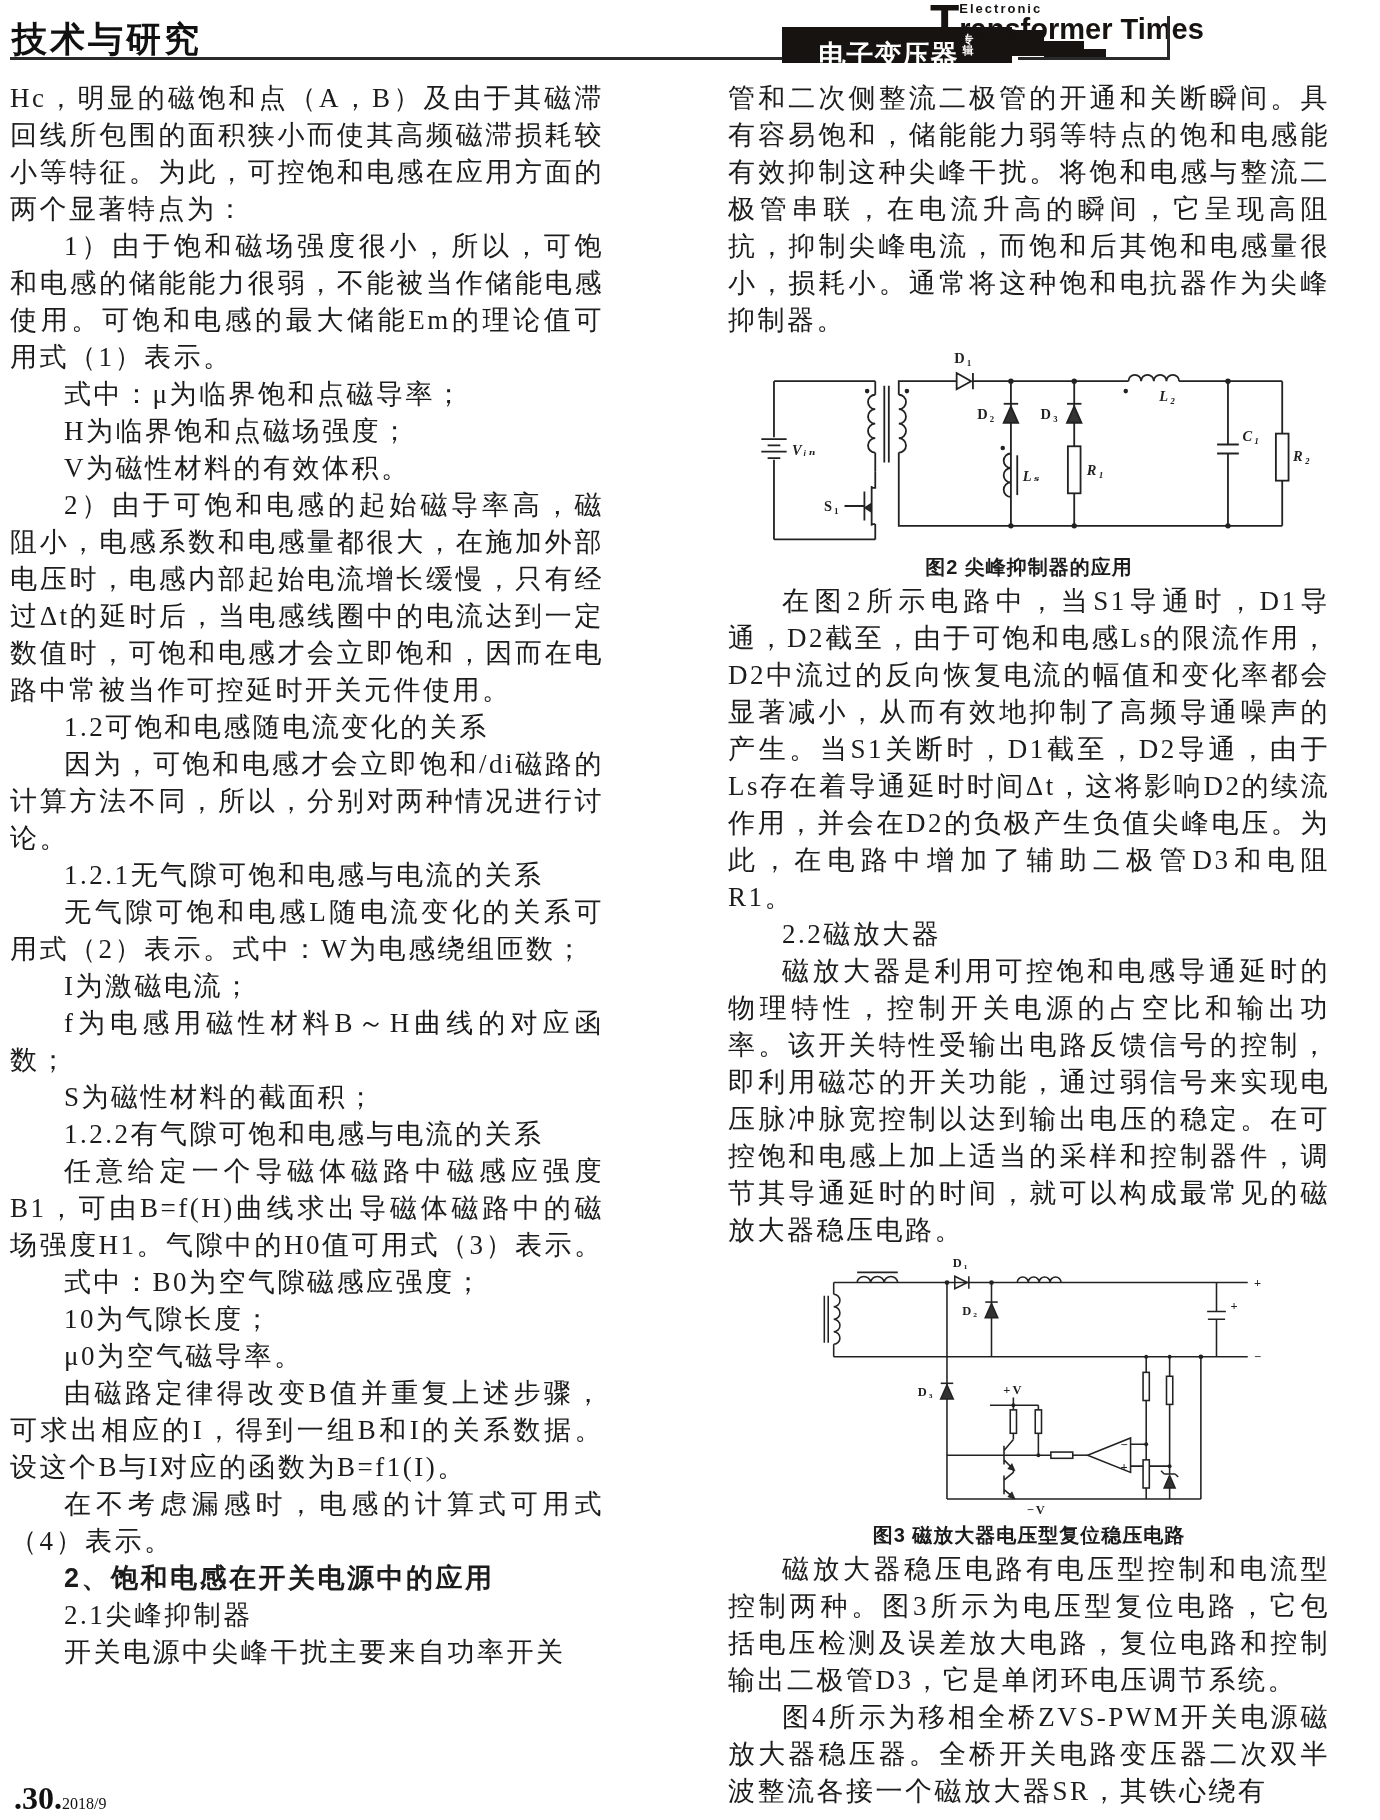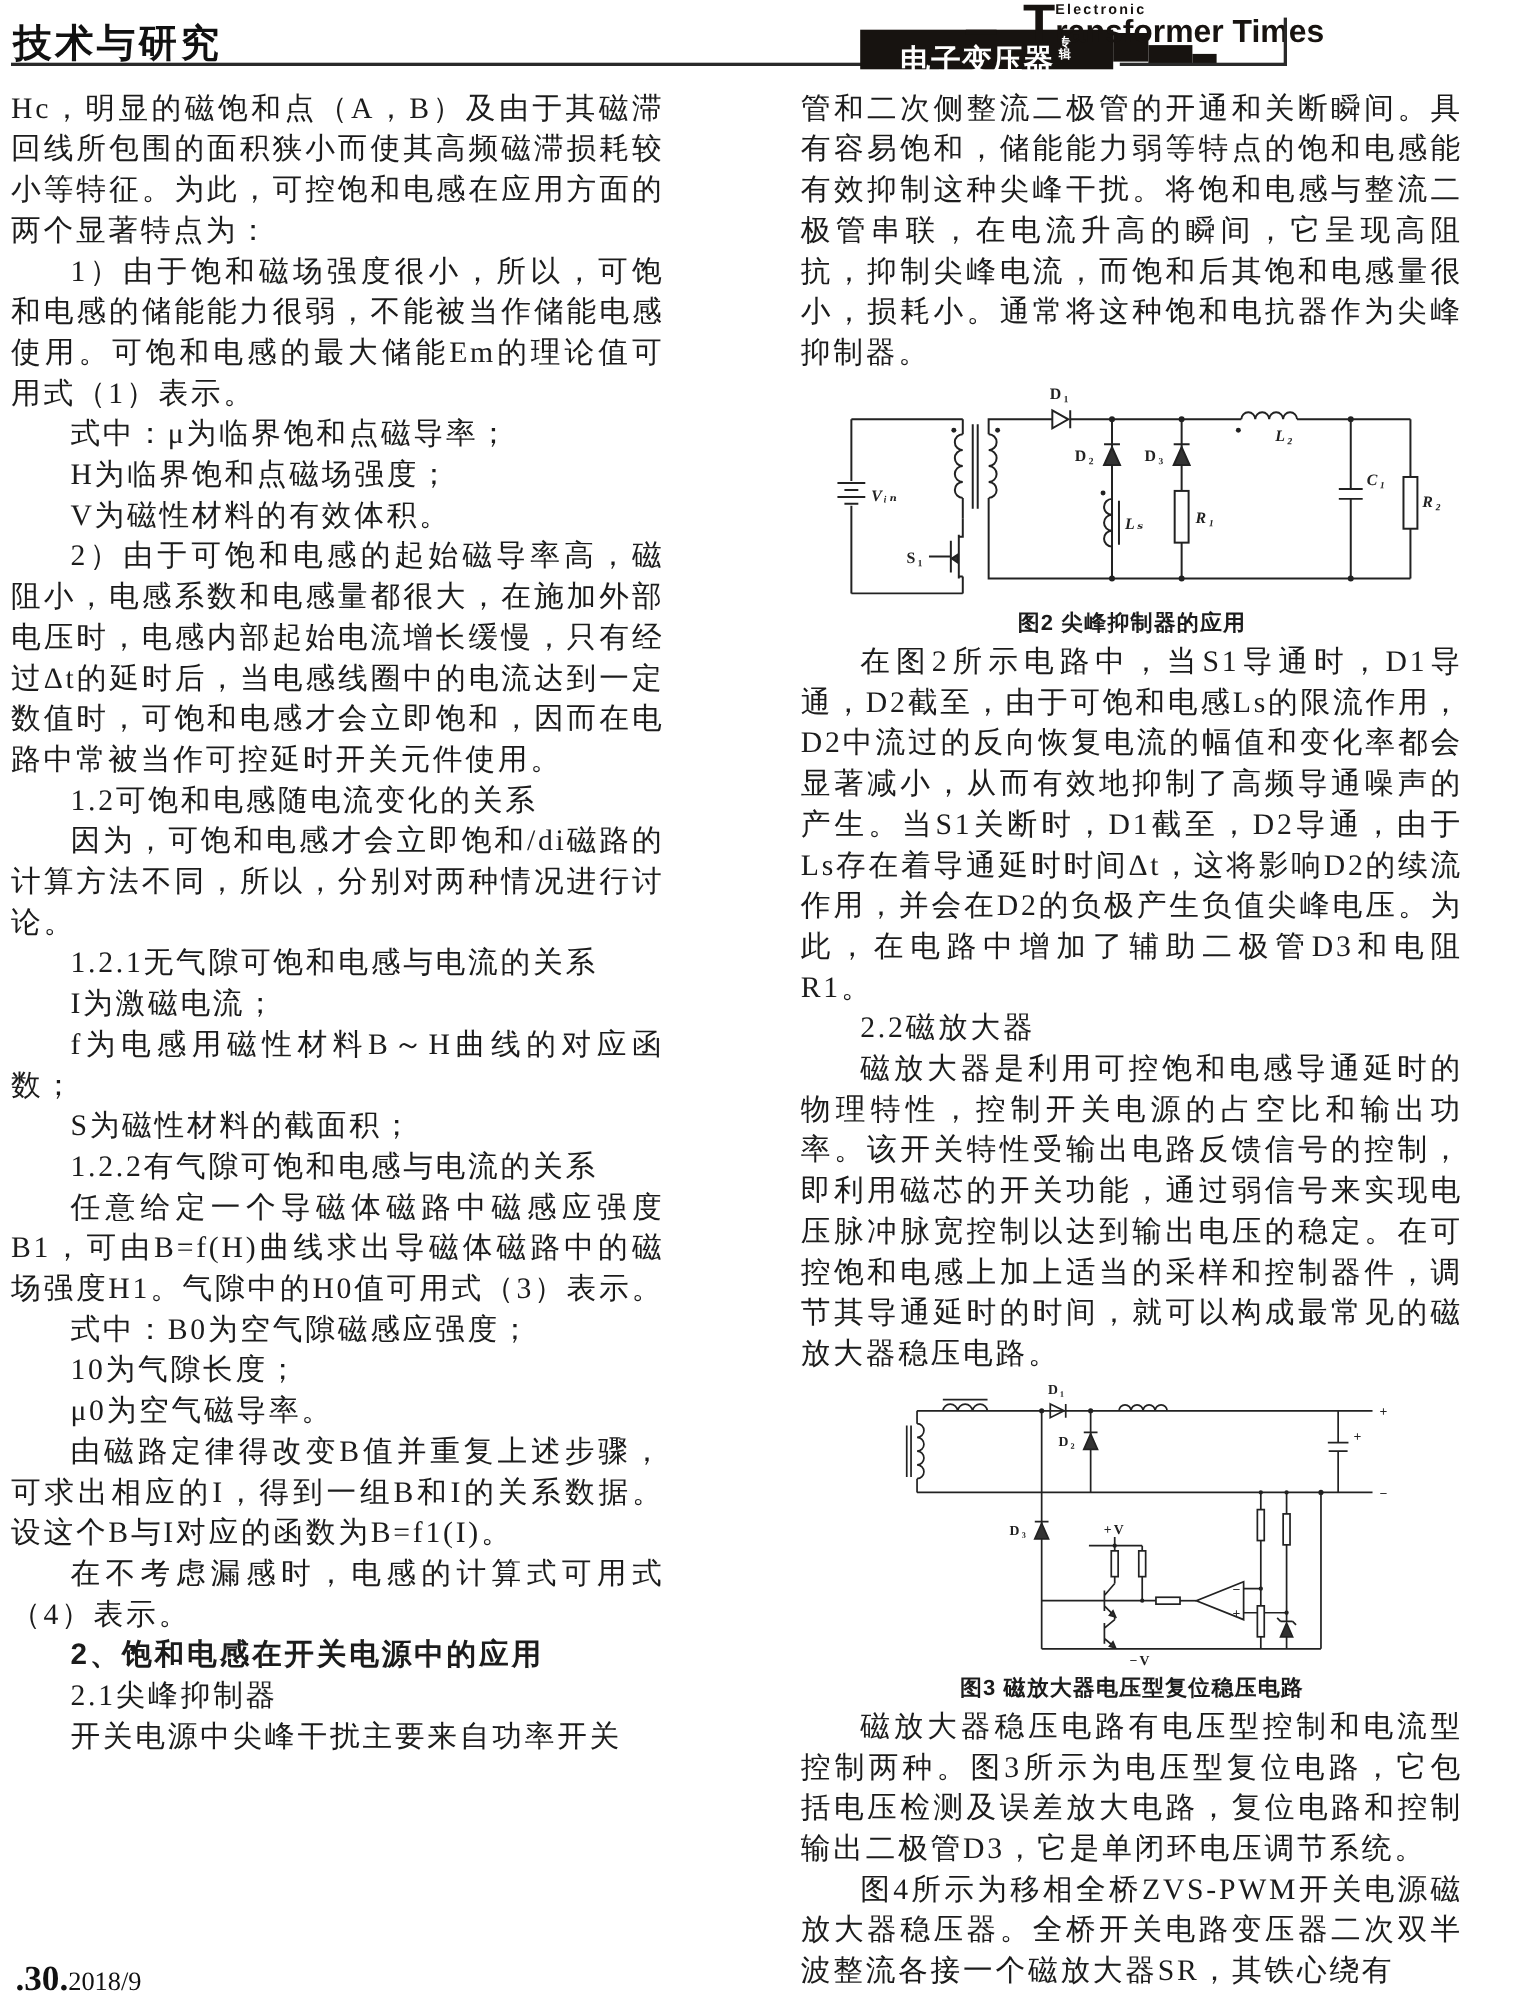--- a/index.html
+++ b/index.html
@@ -47,21 +47,21 @@
   .cir{stroke:#222;stroke-width:2;fill:none;}
   .cir-fill{stroke:#222;stroke-width:2;fill:#333;}
   .cir-white{stroke:#222;stroke-width:2;fill:#fff;}
   .dot{fill:#222;stroke:none;}
   .lbl{font-family:"Liberation Serif","DejaVu Serif",serif;font-size:16px;font-weight:600;fill:#222;}
   .lbl-i{font-style:italic;}
 
   
   .footer{position:absolute;left:14px;top:1780px;font-family:"Liberation Serif","DejaVu Serif",serif;color:#111;}
   .page-no{font-size:32px;font-weight:bold;}
-  .issue{font-size:24px;font-family:Liberation Serif, serif;}
+  .issue{font-size:16px;font-family:Liberation Serif, serif;}
 </style>
 </head>
 <body>
 
 <div class="page">
 
   <div class="section-title">技术与研究</div>
   <div class="rule-left"></div>
   <div class="logo-box">
     <span class="logo-cn">电子变压器</span>
@@ -84,20 +84,21 @@
   <div class="col col-left">
     <p class="ind0">Hc，明显的磁饱和点（A，B）及由于其磁滞回线所包围的面积狭小而使其高频磁滞损耗较小等特征。为此，可控饱和电感在应用方面的两个显著特点为：</p>
     <p class="ind">1）由于饱和磁场强度很小，所以，可饱和电感的储能能力很弱，不能被当作储能电感使用。可饱和电感的最大储能Em的理论值可用式（1）表示。</p>
     <p class="ind">式中：μ为临界饱和点磁导率；</p>
     <p class="ind">H为临界饱和点磁场强度；</p>
     <p class="ind">V为磁性材料的有效体积。</p>
     <p class="ind">2）由于可饱和电感的起始磁导率高，磁阻小，电感系数和电感量都很大，在施加外部电压时，电感内部起始电流增长缓慢，只有经过Δt的延时后，当电感线圈中的电流达到一定数值时，可饱和电感才会立即饱和，因而在电路中常被当作可控延时开关元件使用。</p>
     <p class="ind">1.2可饱和电感随电流变化的关系</p>
     <p class="ind">因为，可饱和电感才会立即饱和/di磁路的计算方法不同，所以，分别对两种情况进行讨论。</p>
     <p class="ind">1.2.1无气隙可饱和电感与电流的关系</p>
+    <p class="ind">无气隙可饱和电感L随电流变化的关系可用式（2）表示。式中：W为电感绕组匝数；</p>
     <p class="ind">I为激磁电流；</p>
     <p class="ind">f为电感用磁性材料B～H曲线的对应函数；</p>
     <p class="ind">S为磁性材料的截面积；</p>
     <p class="ind">1.2.2有气隙可饱和电感与电流的关系</p>
     <p class="ind">任意给定一个导磁体磁路中磁感应强度B1，可由B=f(H)曲线求出导磁体磁路中的磁场强度H1。气隙中的H0值可用式（3）表示。</p>
     <p class="ind">式中：B0为空气隙磁感应强度；</p>
     <p class="ind">10为气隙长度；</p>
     <p class="ind">μ0为空气磁导率。</p>
     <p class="ind">由磁路定律得改变B值并重复上述步骤，可求出相应的I，得到一组B和I的关系数据。设这个B与I对应的函数为B=f1(I)。</p>
     <p class="ind">在不考虑漏感时，电感的计算式可用式（4）表示。</p>

